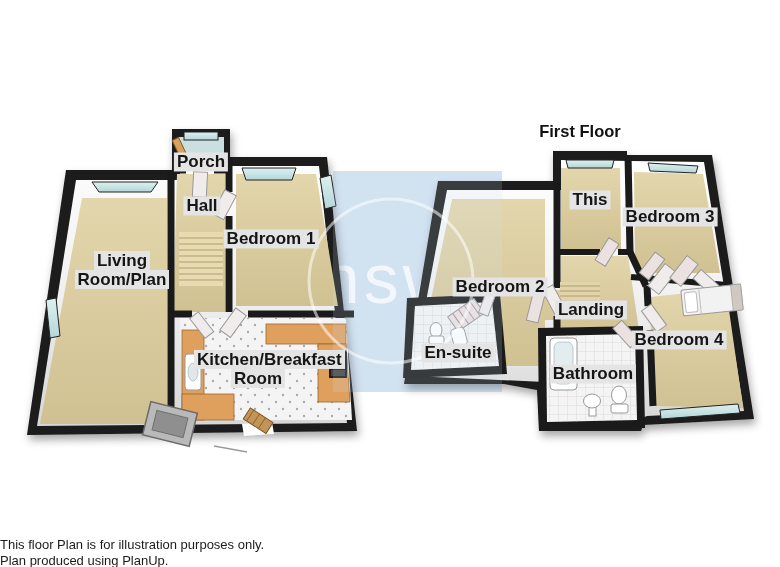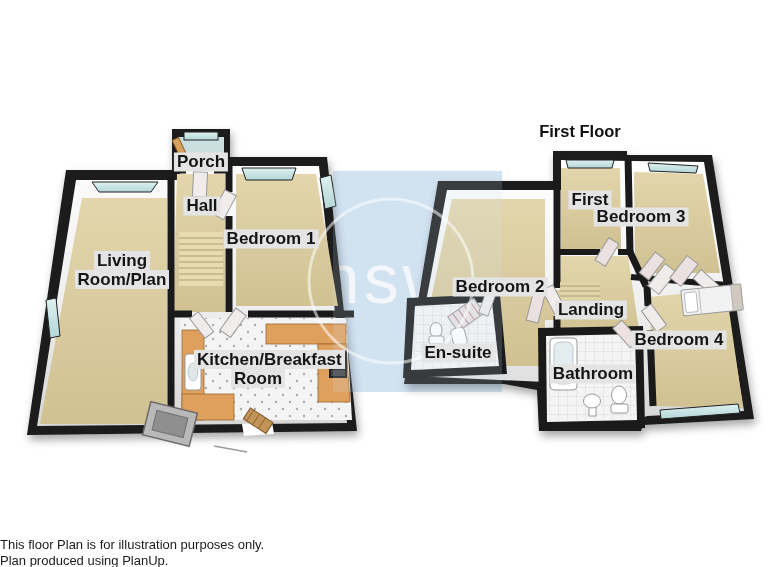--- a/index.html
+++ b/index.html
@@ -256,22 +256,22 @@
 
 <div class="floor-title" style="left:580px;top:131px;">First Floor</div>
 
 <div class="room-label nowrap" style="left:201px;top:162px;"><span>Porch</span></div>
 <div class="room-label nowrap" style="left:202px;top:206px;"><span>Hall</span></div>
 <div class="room-label nowrap" style="left:271px;top:239px;"><span>Bedroom 1</span></div>
 <div class="room-label" style="left:122px;top:270px;width:96px;"><span>Living Room/Plan</span></div>
 <div class="room-label" style="left:258px;top:369px;width:128px;"><span>Kitchen/Breakfast Room</span></div>
 
 <div class="room-label nowrap" style="left:500px;top:255px;margin-top:32px;"><span>Bedroom 2</span></div>
-<div class="room-label nowrap" style="left:590px;top:200px;"><span>First</span></div>
-<div class="room-label nowrap" style="left:641px;top:217px;border-radius:7px;"><span>Bedroom 3</span></div>
+<div class="room-label nowrap" style="left:590px;top:200px;"><span>This</span></div>
+<div class="room-label nowrap" style="left:670px;top:217px;border-radius:7px;"><span>Bedroom 3</span></div>
 <div class="room-label nowrap" style="left:591px;top:310px;"><span>Landing</span></div>
 <div class="room-label nowrap" style="left:458px;top:353px;"><span>En-suite</span></div>
 <div class="room-label nowrap" style="left:593px;top:374px;"><span>Bathroom</span></div>
 <div class="room-label nowrap" style="left:679px;top:340px;"><span>Bedroom 4</span></div>
 
 <div id="footer">
   <div>This floor Plan is for illustration purposes only.</div>
   <div>Plan produced using PlanUp.</div>
 </div>
 

